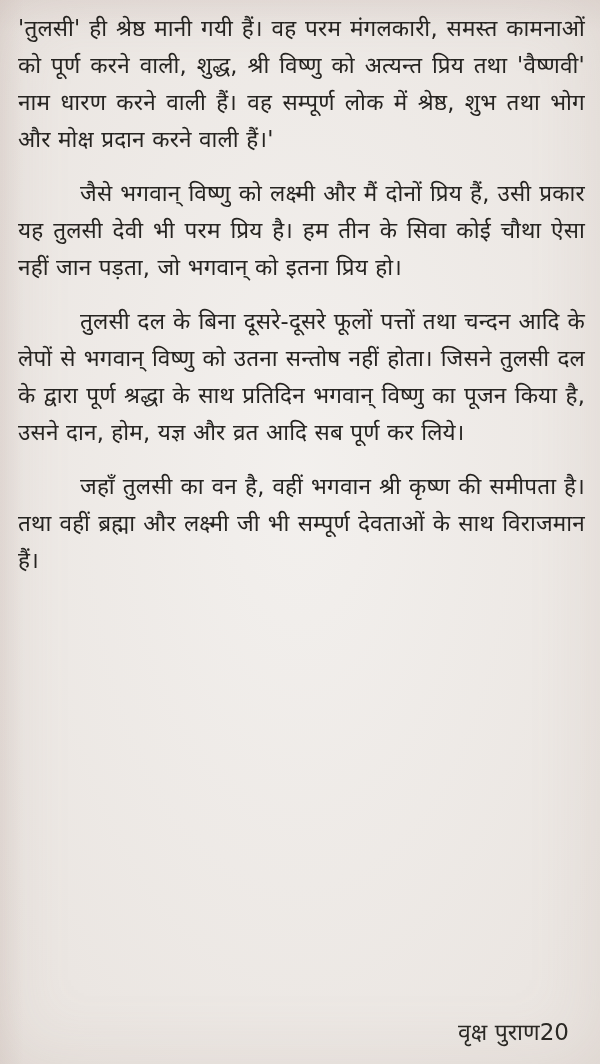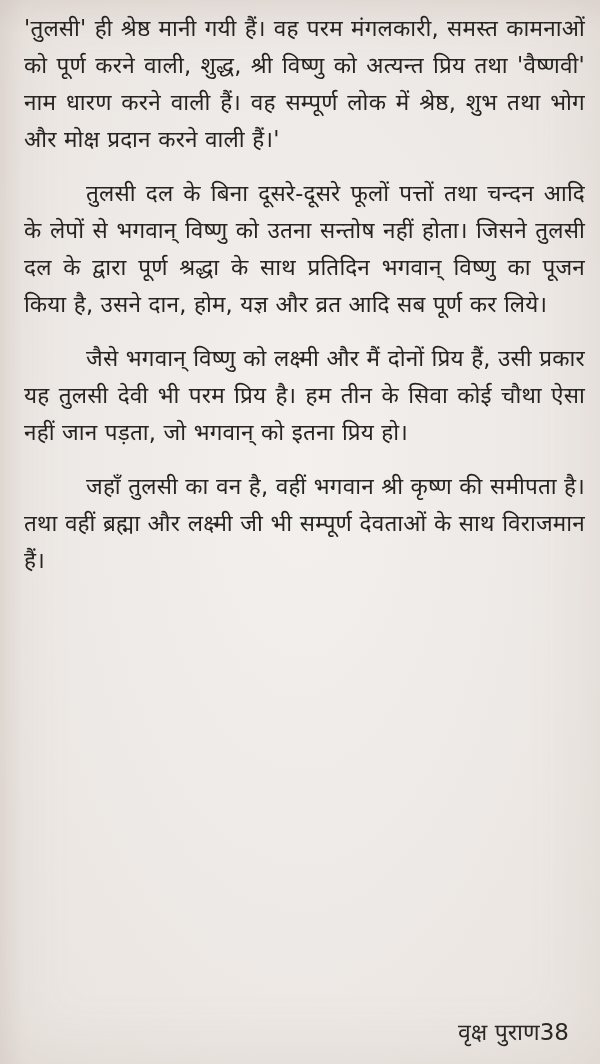--- a/index.html
+++ b/index.html
@@ -4,21 +4,21 @@
 <style>
   html, body {
     margin: 0;
     padding: 0;
   }
   .page {
     position: relative;
     width: 600px;
     height: 1064px;
     box-sizing: border-box;
-    padding: 10px 15px 0 24px;
+    padding: 10px 15px 0 18px;
     background: #ece8e4;
     background-image:
       linear-gradient(90deg, rgba(205,190,185,0.25) 0%, rgba(236,232,228,0) 4%),
       linear-gradient(180deg, rgba(215,202,198,0.30) 0%, rgba(236,232,228,0) 3%),
       radial-gradient(ellipse at 50% 45%, rgba(255,255,255,0.35) 0%, rgba(220,208,202,0.18) 100%);
     box-shadow: inset 0 0 70px rgba(170,150,140,0.18);
     font-family: "DejaVu Sans", "Liberation Sans", sans-serif;
     color: #262421;
     overflow: hidden;
   }
@@ -44,21 +44,21 @@
   }
   .footer .book-title {
   }
 </style>
 </head>
 <body>
 
 <div class="page">
   <div class="body-text">
     <p>'तुलसी' ही श्रेष्ठ मानी गयी हैं। वह परम मंगलकारी, समस्त कामनाओं को पूर्ण करने वाली, शुद्ध, श्री विष्णु को अत्यन्त प्रिय तथा 'वैष्णवी' नाम धारण करने वाली हैं। वह सम्पूर्ण लोक में श्रेष्ठ, शुभ तथा भोग और मोक्ष प्रदान करने वाली हैं।'</p>
+    <p class="indent">जैसे भगवान् विष्णु को लक्ष्मी और मैं दोनों प्रिय हैं, उसी प्रकार यह तुलसी देवी भी परम प्रिय है। हम तीन के सिवा कोई चौथा ऐसा नहीं जान पड़ता, जो भगवान् को इतना प्रिय हो।</p>
     <p class="indent">तुलसी दल के बिना दूसरे-दूसरे फूलों पत्तों तथा चन्दन आदि के लेपों से भगवान् विष्णु को उतना सन्तोष नहीं होता। जिसने तुलसी दल के द्वारा पूर्ण श्रद्धा के साथ प्रतिदिन भगवान् विष्णु का पूजन किया है, उसने दान, होम, यज्ञ और व्रत आदि सब पूर्ण कर लिये।</p>
-    <p class="indent">जैसे भगवान् विष्णु को लक्ष्मी और मैं दोनों प्रिय हैं, उसी प्रकार यह तुलसी देवी भी परम प्रिय है। हम तीन के सिवा कोई चौथा ऐसा नहीं जान पड़ता, जो भगवान् को इतना प्रिय हो।</p>
     <p class="indent">जहाँ तुलसी का वन है, वहीं भगवान श्री कृष्ण की समीपता है। तथा वहीं ब्रह्मा और लक्ष्मी जी भी सम्पूर्ण देवताओं के साथ विराजमान हैं।</p>
   </div>
 
   <div class="footer">
-    <span class="book-title">वृक्ष पुराण</span><span>38</span>
+    <span class="book-title">वृक्ष पुराण</span><span>20</span>
   </div>
 </div>
 
 </body></html>

